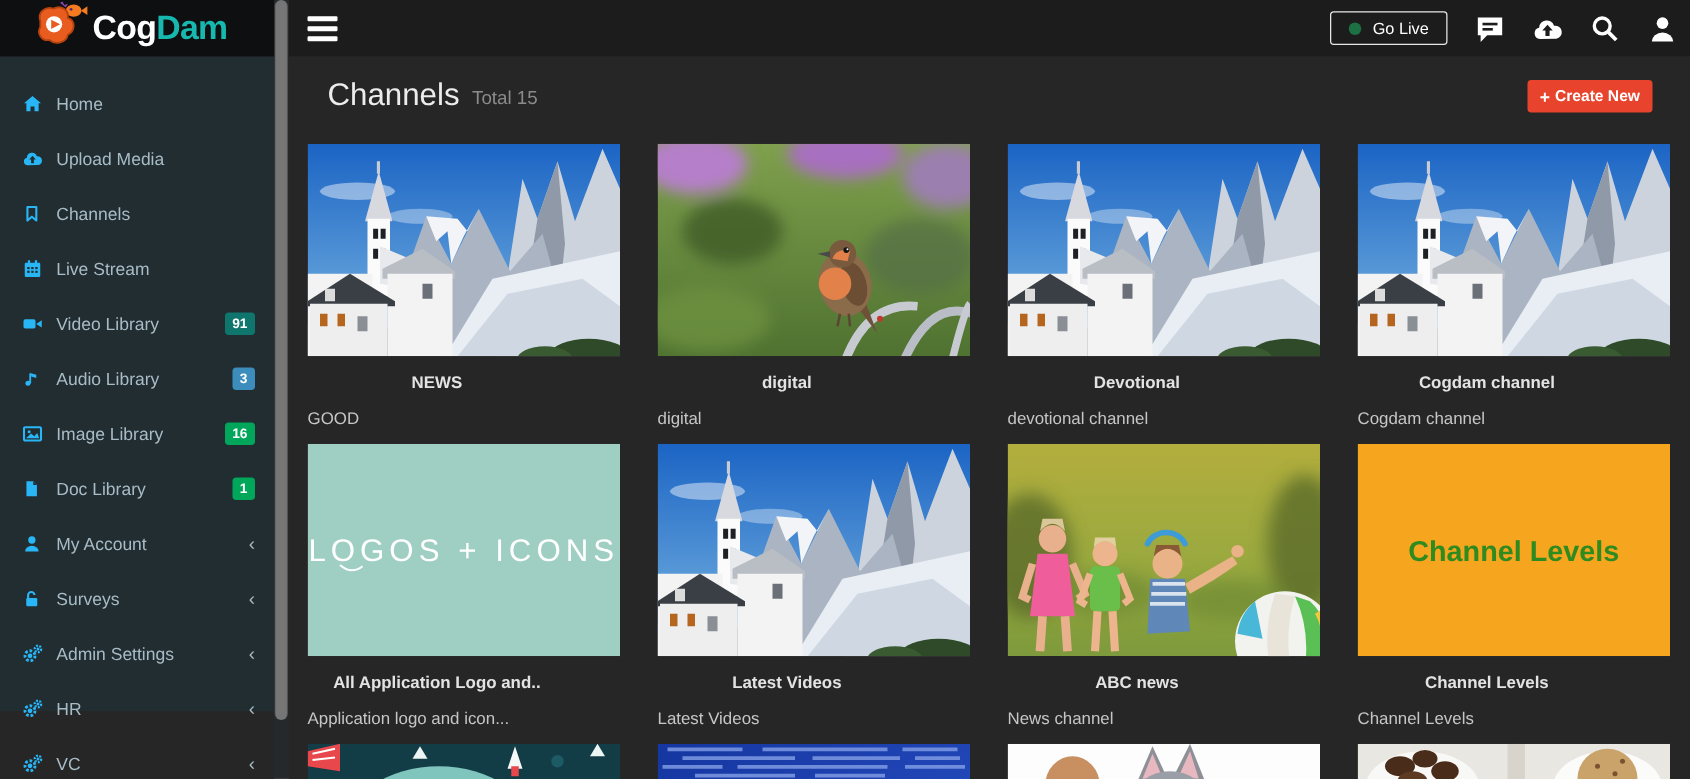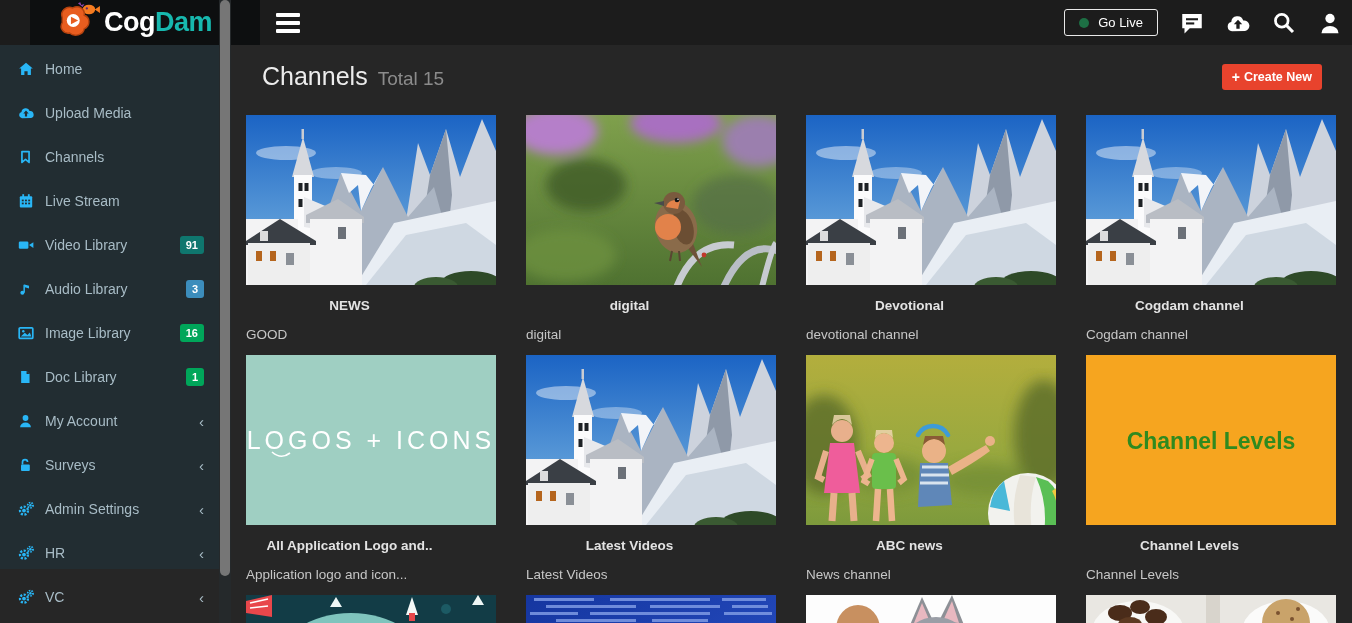--- a/index.html
+++ b/index.html
@@ -2,61 +2,61 @@
 <html><head>
 <meta charset="utf-8">
 <style>
   * { margin:0; padding:0; box-sizing:border-box; }
   html,body { width:1352px; height:623px; overflow:hidden; background:#262626;
     font-family:"Liberation Sans", sans-serif; }
   .app { position:relative; width:1352px; height:623px; overflow:hidden; }
 
   
   .topbar { position:absolute; left:0; top:0; width:1352px; height:45px;
-    background:#1c1c1c; z-index:10; display:flex; align-items:center;padding-left:30px; }
+    background:#1c1c1c; z-index:10; display:flex; align-items:center; }
   .logo-area { width:230px; height:45px; background:#0d0f10; display:flex;
     align-items:center; padding-left:26px; flex-shrink:0; }
   .brand { font-size:27px; font-weight:bold; letter-spacing:-0.5px; margin-left:2px; }
   .brand .cog { color:#ffffff; }
   .brand .dam { color:#17b8ae; }
   .hamburger { margin-left:16px; width:24px; height:20px; display:flex;
     flex-direction:column; justify-content:space-between; cursor:pointer; }
   .hamburger span { display:block; height:4px; background:#fff; border-radius:1px; }
   .topbar-right { margin-left:auto; display:flex; align-items:center; gap:22px;
     padding-right:10px; }
   .golive-btn { display:flex; align-items:center; gap:9px; border:1px solid #e8e8e8;
     border-radius:3px; padding:5px 14px; color:#fff; font-size:13px; font-weight:normal;
     background:transparent; cursor:pointer; }
   .golive-dot { width:10px; height:10px; border-radius:50%; background:#1d6f44; }
   .tb-icon { width:24px; height:24px; cursor:pointer; display:flex; }
 
   
   .sidebar { position:absolute; left:0; top:45px; width:230px; height:524px;
-    background:#222d32; z-index:5; padding-top:2px; }
+    background:#222d32; z-index:5; padding-top:16px; }
   .side-item { height:44px; display:flex; align-items:center; padding:0 26px 0 18px;
     cursor:pointer; text-decoration:none; }
   .sicon { width:16px; height:16px; margin-right:11px; flex-shrink:0; display:flex; }
   .slabel { color:#a8bcc6; font-size:14px; white-space:nowrap; }
   .sbadge { margin-left:auto; color:#fff; font-size:11px; font-weight:bold;
     padding:2px 6px; border-radius:3px; line-height:1.3; }
   .schevron { margin-left:auto; color:#a8bcc6; font-size:15px; line-height:1; }
 
   
   .scrollbar { position:absolute; left:219px; top:0; width:12px; height:623px;
     background:#25292b; z-index:30; }
   .scroll-thumb { position:absolute; top:0; left:1px; width:10px; height:576px;
     background:#767676; border-radius:6px; }
 
   
   .content { position:absolute; left:231px; top:45px; width:1121px; height:578px;
     background:#262626; }
   .page-header { display:flex; align-items:center; padding:17px 30px 0 31px;
     margin-bottom:24px; }
   .page-title { color:#ececec; font-size:25px; font-weight:500; }
-  .page-total { color:#8b8b8b; font-size:19px; margin-left:10px; position:relative; top:2px;text-align:center; }
+  .page-total { color:#8b8b8b; font-size:15px; margin-left:10px; position:relative; top:2px;text-align:center; }
   .create-btn { margin-left:auto; background:#e8432d; color:#fff; border:none;
     border-radius:3px; font-size:12.5px; font-weight:bold; padding:6px 10px;
     cursor:pointer; display:flex; align-items:center; gap:4px;
     font-family:"Liberation Sans", sans-serif; }
   .create-plus { font-size:14px; font-weight:bold; line-height:1; }
 
   .cards { margin-left:15px; margin-right:16px; display:grid;
     grid-template-columns:repeat(4, 250px); column-gap:30px; }
   .card { width:207px; height:240px; }
   .thumb { width:250px; height:170px; overflow:hidden; cursor:pointer; }

